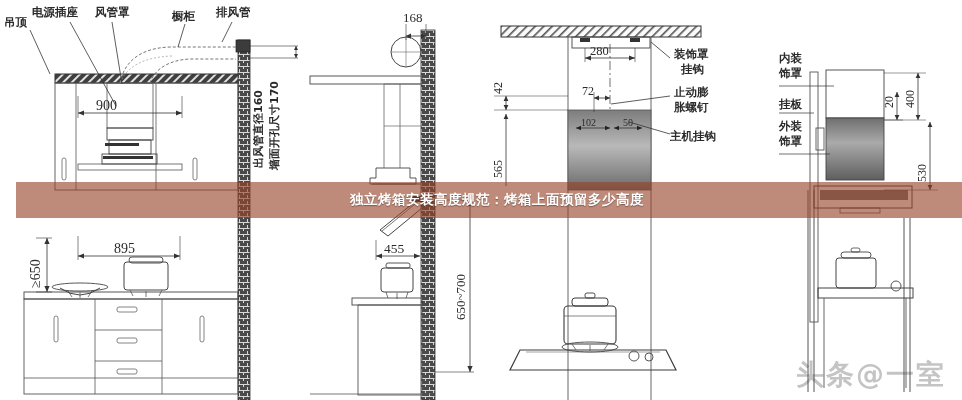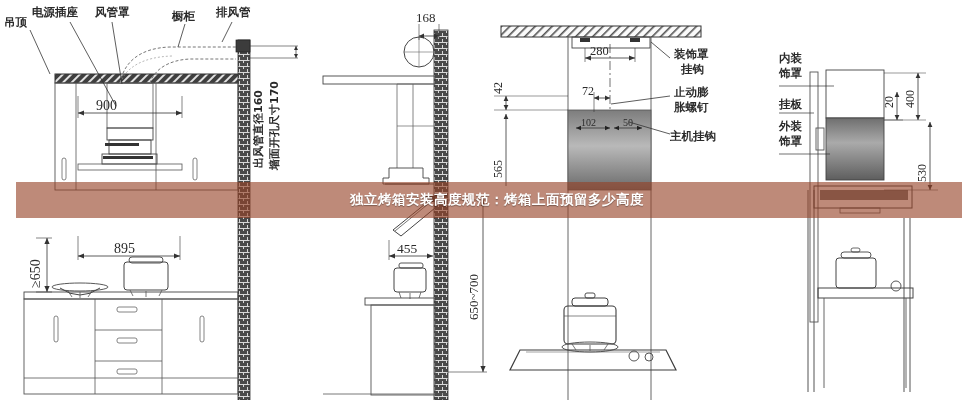--- a/index.html
+++ b/index.html
@@ -1,21 +1,21 @@
 <!DOCTYPE html>
 <html><head>
 <meta charset="utf-8">
 <style>
   html,body{margin:0;padding:0;background:#fff;}
   body{width:962px;height:400px;overflow:hidden;font-family:"DejaVu Sans","Liberation Sans",sans-serif;}
   #stage{position:relative;width:962px;height:400px;background:#ffffff;overflow:hidden;}
 
   .panel{position:absolute;top:0;height:400px;}
   #p1{left:0;width:300px;}
-  #p2{left:315px;width:200px;}
+  #p2{left:302px;width:200px;}
   #p3{left:484px;width:260px;}
   #p4{left:748px;width:202px;}
 
   svg{display:block;position:absolute;top:0;left:0;}
 
   .cn{font-family:"DejaVu Sans","Liberation Sans",sans-serif;fill:#2a2a2a;font-weight:700;}
   .num{font-family:"Liberation Serif","DejaVu Serif",serif;fill:#2b2b2b;}
 
   
   #banner{
@@ -360,14 +360,15 @@
       <circle cx="148" cy="286" r="5" fill="none" stroke="#444" stroke-width="0.9"></circle>
       <line x1="76" y1="298" x2="76" y2="388" stroke="#555" stroke-width="0.9"></line>
       <line x1="158" y1="298" x2="158" y2="388" stroke="#555" stroke-width="0.9"></line>
     </svg>
   </div>
 
   <div id="banner">
     <span id="banner-text">独立烤箱安装高度规范：烤箱上面预留多少高度</span>
   </div>
 
+  <div id="watermark">头条@一室</div>
 
 </div>
 
 </body></html>

